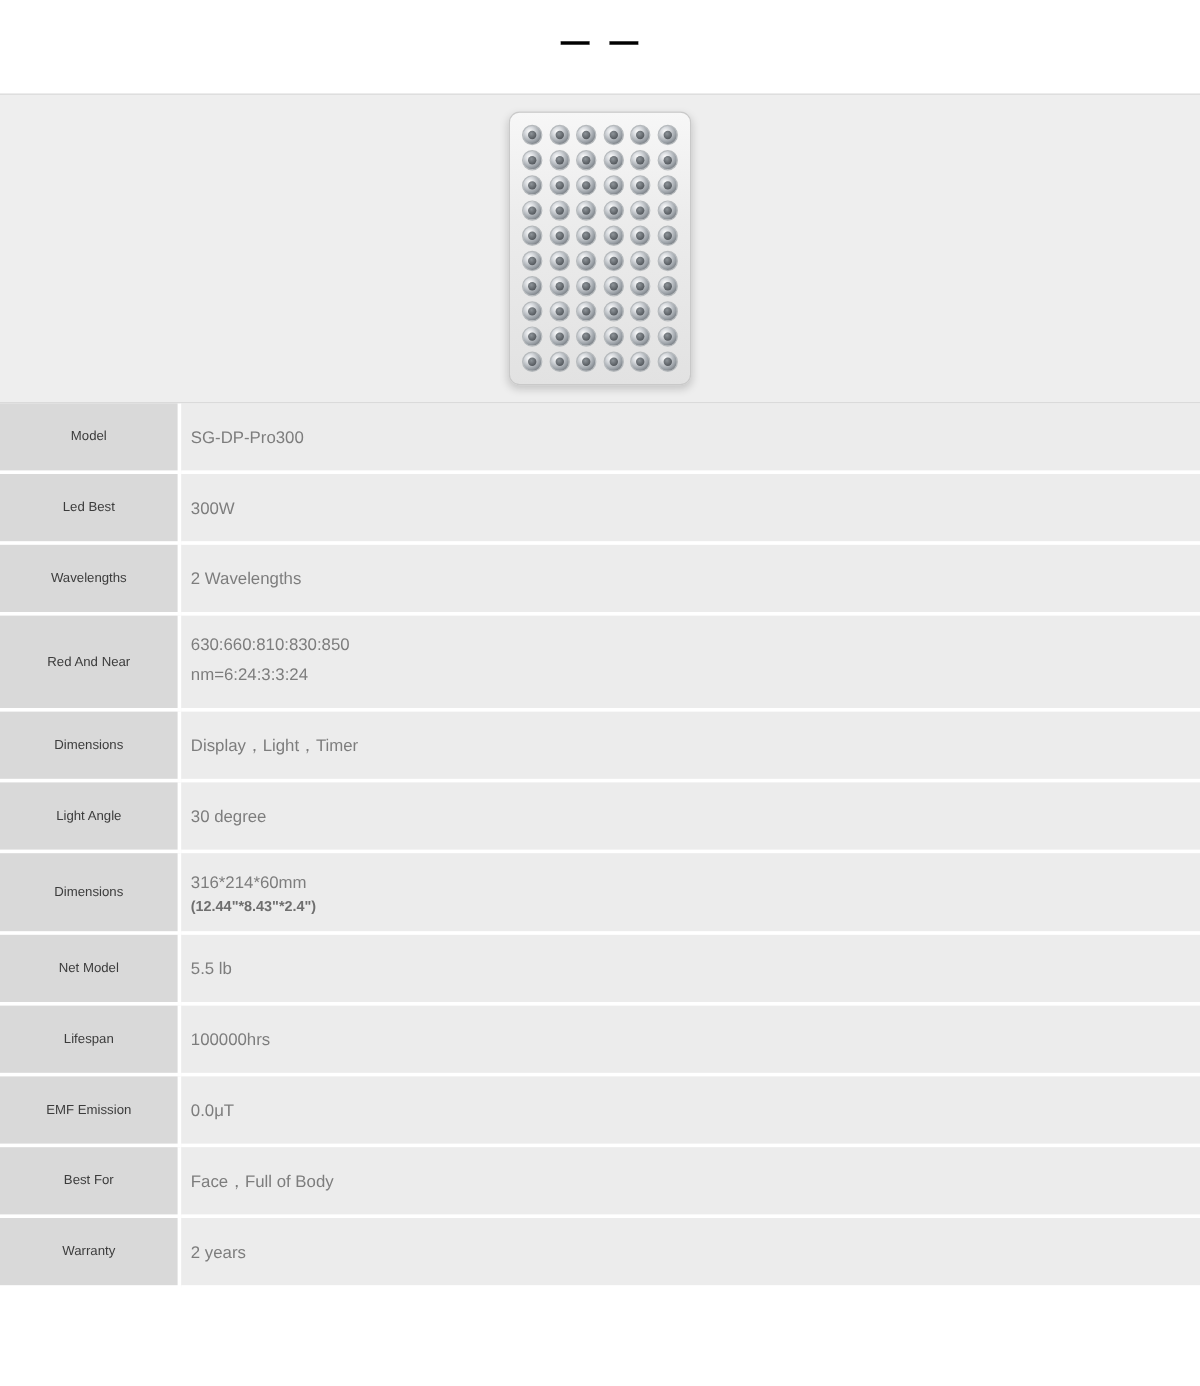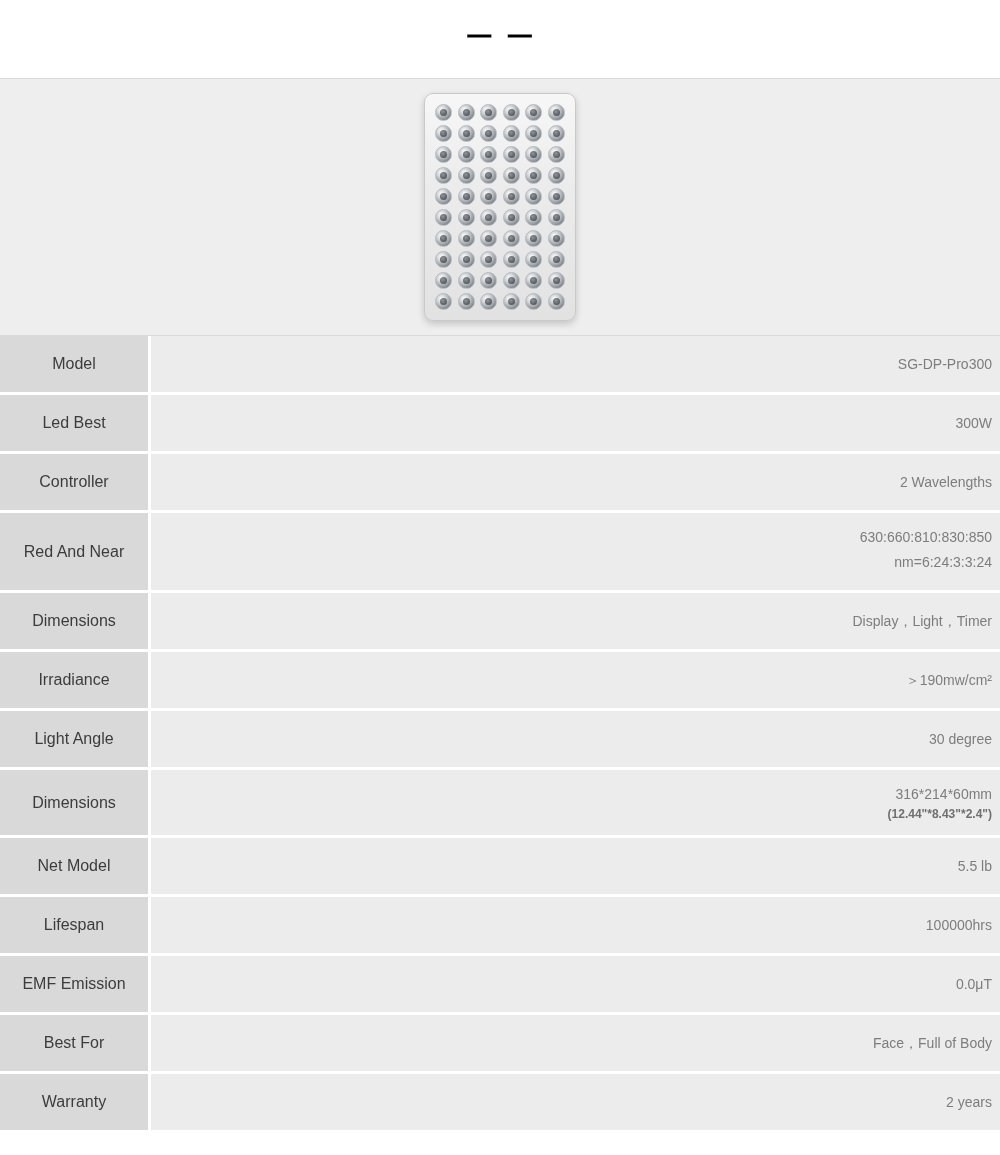--- a/index.html
+++ b/index.html
@@ -106,31 +106,31 @@
     border-bottom: 1px solid #ffffff;
   }
   .spec-table td {
     border-bottom: 3px solid #ffffff;
     vertical-align: middle;
   }
   td.label {
     width: 140px;
     background: #d9d9d9;
     color: #3c3c3c;
-    font-size: 16px;
+    font-size: 11px;
     text-align: center;
     padding: 13px 4px;
     line-height: 30px;
     border-right: 3px solid #ffffff;
   }
   td.value {
     background: #ececec;
     color: #7d7d7d;
     font-size: 14px;
-    text-align: right;
+    text-align: left;
     padding: 13px 8px;
     line-height: 22px;
   }
   .value .sub {
     display: block;
     font-size: 12px;
     font-weight: bold;
     color: #6f6f6f;
     line-height: 16px;
     margin-top: 1px;
@@ -221,36 +221,32 @@
     <tbody id="spec-body">
         <tr>
           <td class="label">Model</td>
           <td class="value"><span>SG-DP-Pro300</span></td>
         </tr>
         <tr>
           <td class="label">Led Best</td>
           <td class="value"><span>300W</span></td>
         </tr>
         <tr>
-          <td class="label">Controller</td>
+          <td class="label">Wavelengths</td>
           <td class="value"><span>2 Wavelengths</span></td>
         </tr>
         <tr>
           <td class="label">Red And Near</td>
           <td class="value"><span>630:660:810:830:850</span><span class="line2">nm=6:24:3:3:24</span></td>
         </tr>
         <tr>
           <td class="label">Dimensions</td>
           <td class="value"><span>Display，Light，Timer</span></td>
         </tr>
         <tr>
-          <td class="label">Irradiance</td>
-          <td class="value"><span>＞190mw/cm²</span></td>
-        </tr>
-        <tr>
           <td class="label">Light Angle</td>
           <td class="value"><span>30 degree</span></td>
         </tr>
         <tr>
           <td class="label">Dimensions</td>
           <td class="value"><span>316*214*60mm</span><span class="sub">(12.44"*8.43"*2.4")</span></td>
         </tr>
         <tr>
           <td class="label">Net Model</td>
           <td class="value"><span>5.5 lb</span></td>

